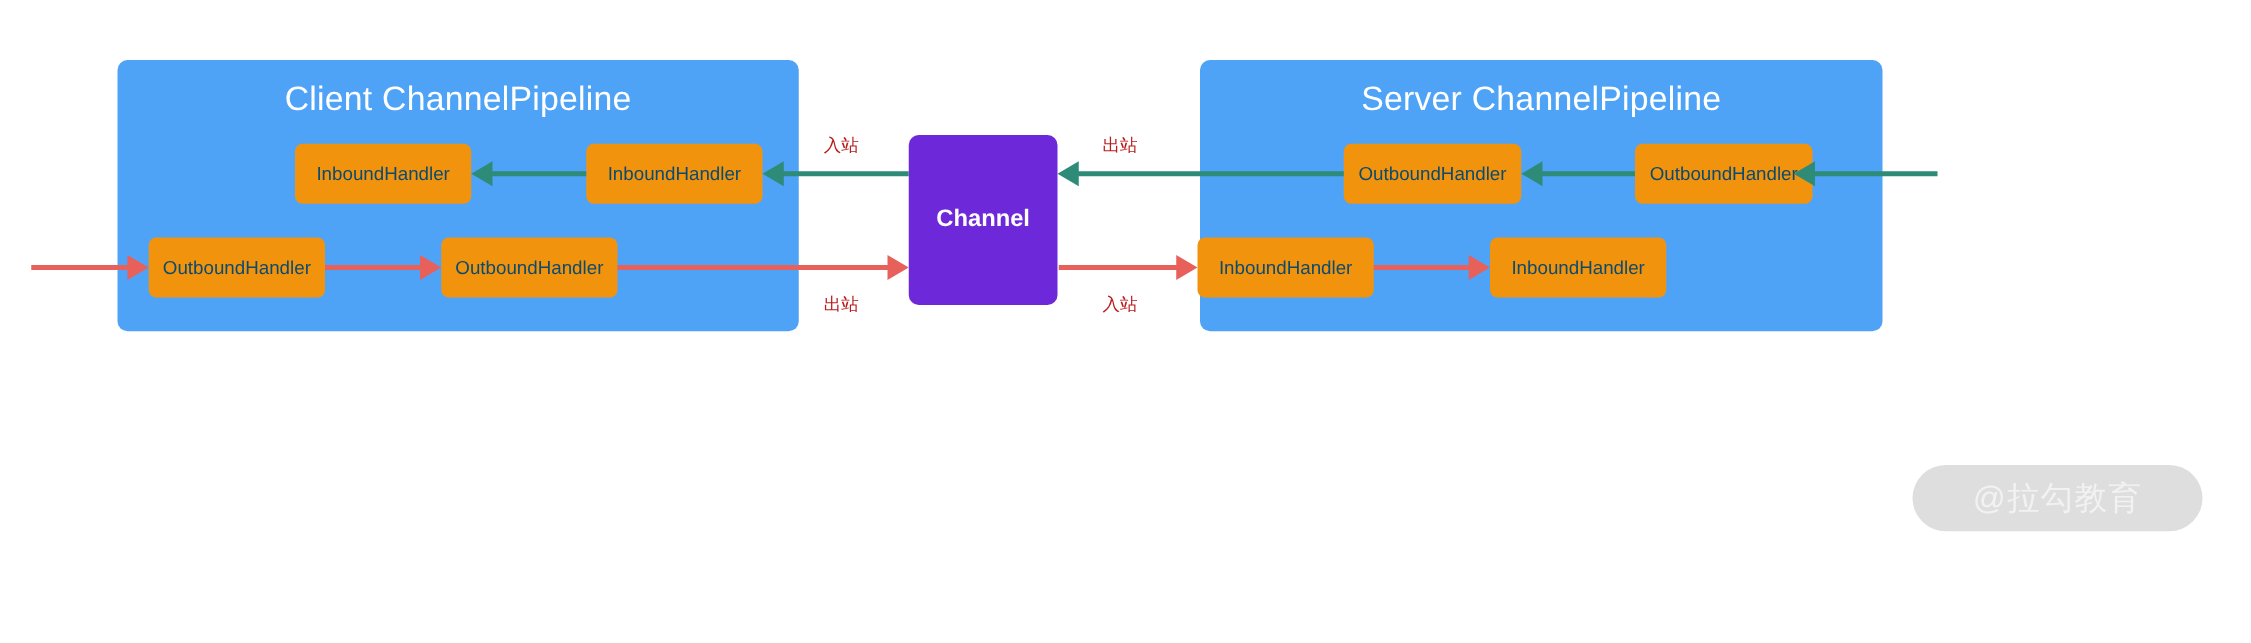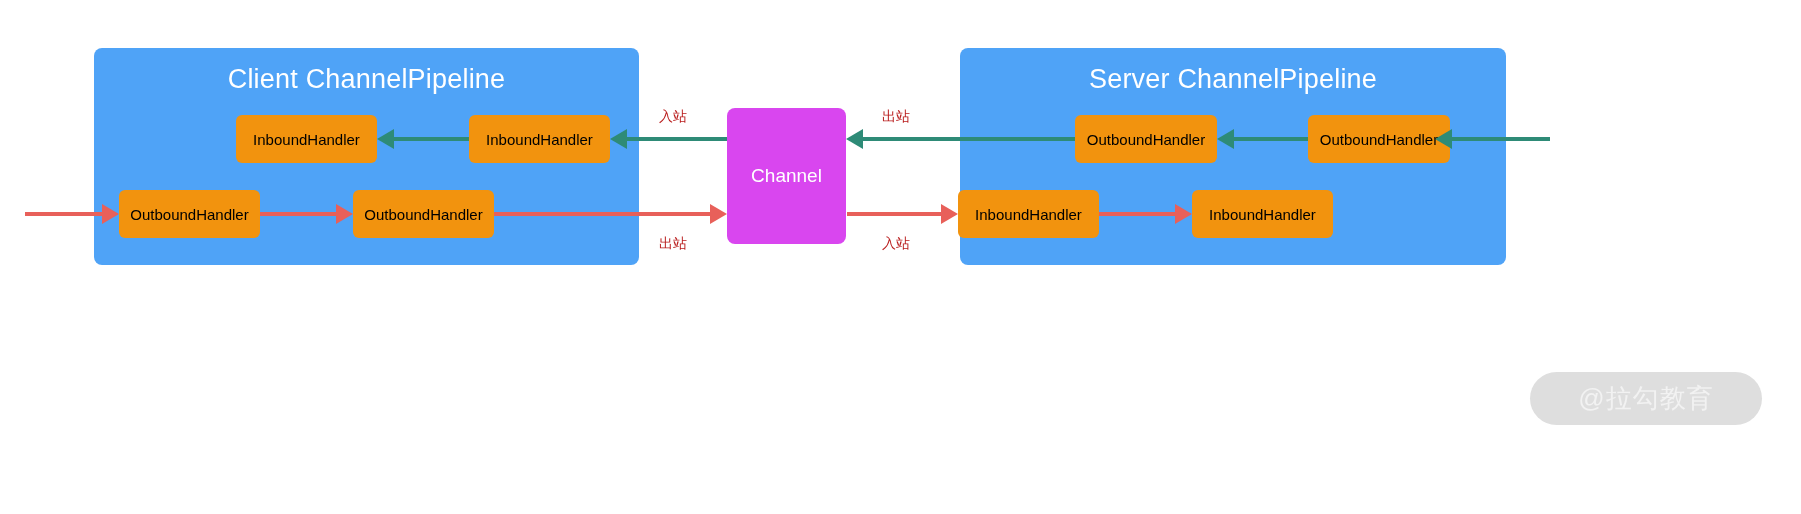--- a/index.html
+++ b/index.html
@@ -36,43 +36,44 @@
     font-size: 27px;
     letter-spacing: .2px;
     white-space: nowrap;
   }
 
   
   .handler {
     position: absolute;
     background: #F2930E;
     border-radius: 6px;
-    color: #000000;
+    color: #0c4a6e;
     font-size: 15px;
     display: flex;
     align-items: center;
     justify-content: center;
     white-space: nowrap;
     box-sizing: border-box;
   }
 
   
   #channel-box {
     position: absolute;
     left: 727px;
     top: 108px;
     width: 119px;
     height: 136px;
-    background: #d946ef;
+    background: #6d28d9;
     border-radius: 8px;
     color: #ffffff;
     font-size: 19px;
     display: flex;
     align-items: center;
     justify-content: center;
+    font-weight: bold;
   }
 
   
   .arrow {
     position: absolute;
     height: 4px;
   }
   .arrow .shaft {
     position: absolute;
     top: 0;

